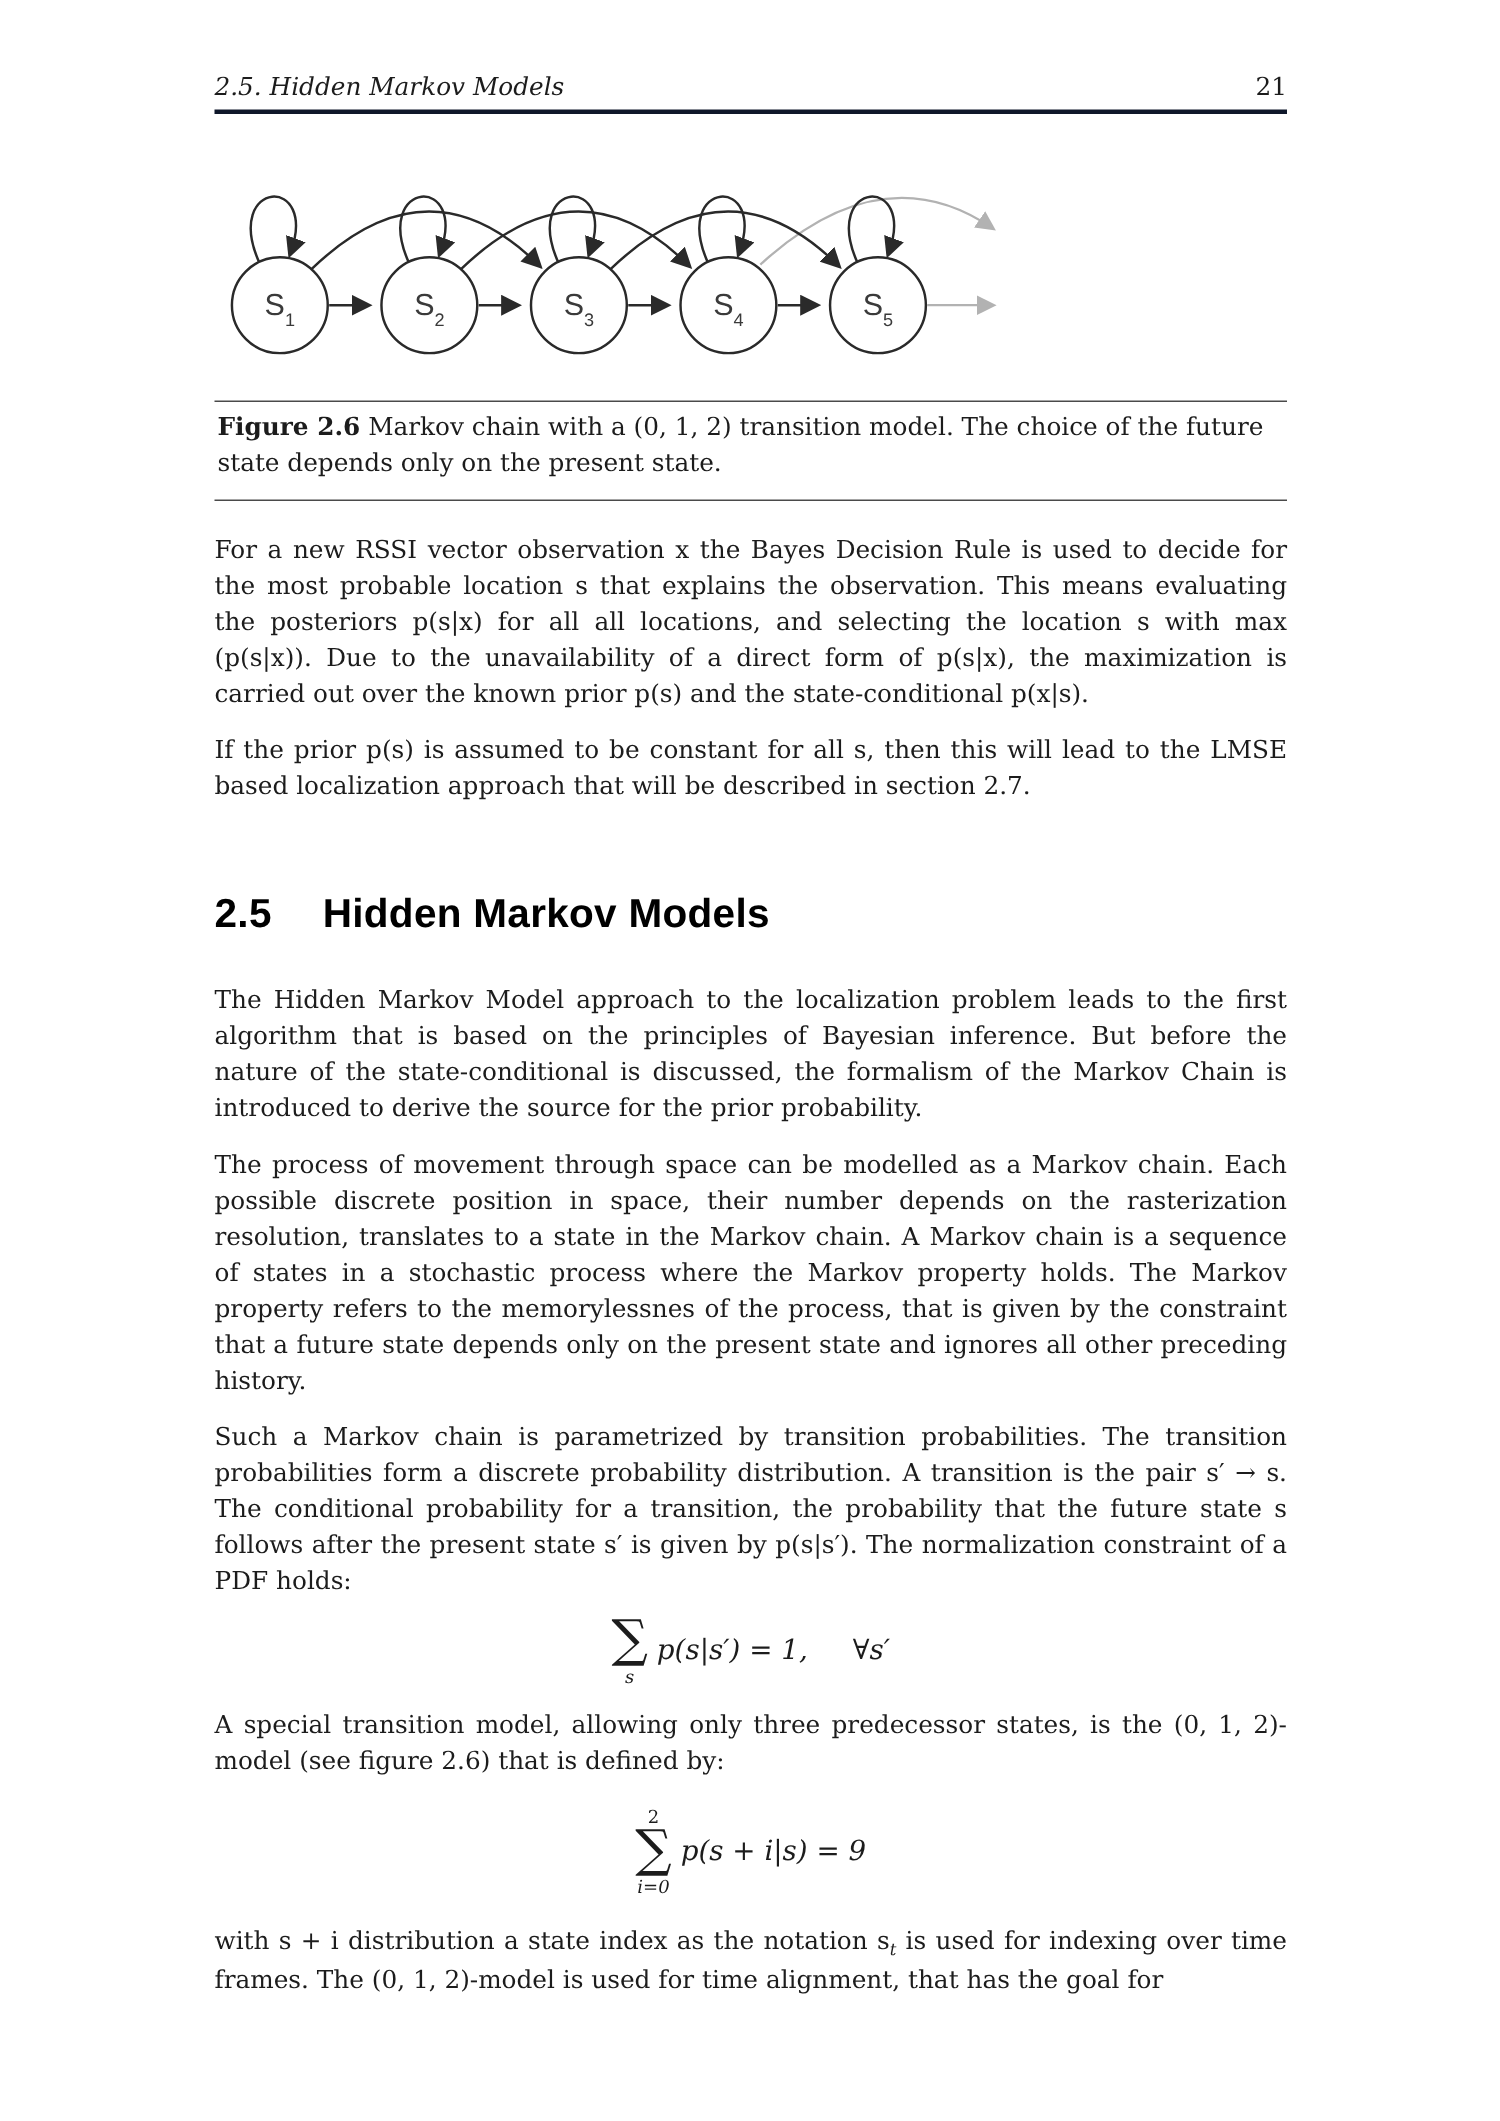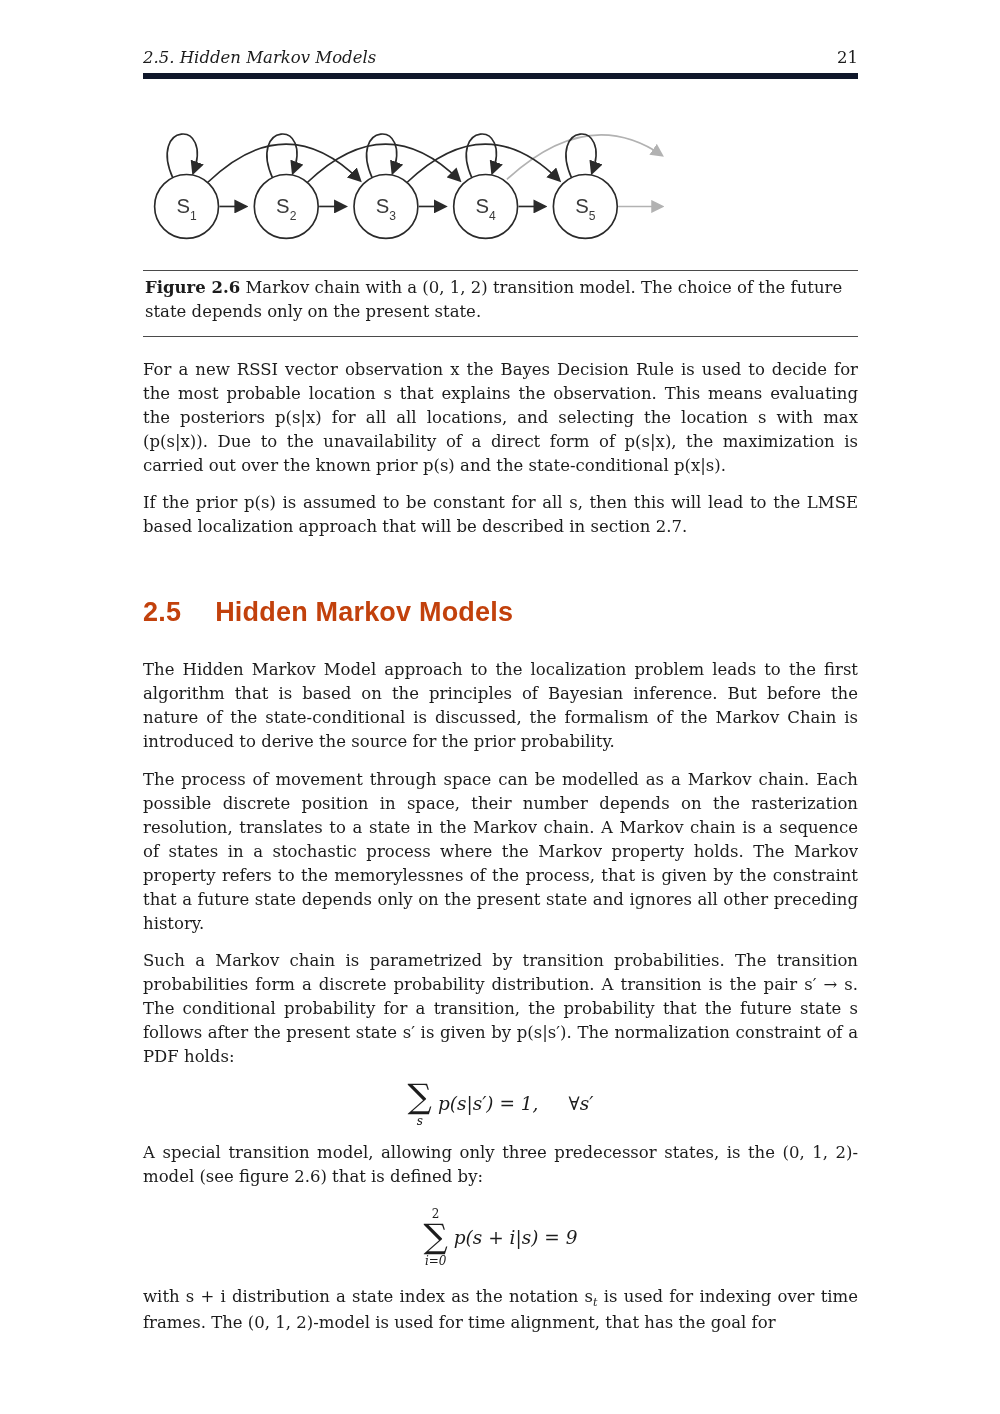--- a/index.html
+++ b/index.html
@@ -14,21 +14,21 @@
   }
   .content { margin: 0 142px 0 143px; }
 
   
   .running-header {
     display: flex;
     justify-content: space-between;
     align-items: flex-end;
     padding-top: 48px;
     padding-bottom: 6px;
-    border-bottom: 6px solid #0f172a;
+    border-bottom: 3px solid #0f172a;
     font-size: 16.5px;
   }
   .running-header .rh-left { font-style: italic; }
   .running-header .rh-page { font-style: normal; }
 
   
   .figure-wrap { text-align: left; margin-top: 20px; }
   .figure-wrap svg { display: inline-block; }
   .state-label { font-family: "Liberation Sans", sans-serif; }
 
@@ -52,21 +52,21 @@
   }
   p.first-after-caption { margin-top: 21px; }
   p.body-par sub { font-size: 11px; font-style: italic; }
 
   
   h2.section-heading {
     font-family: "Liberation Sans", sans-serif;
     font-weight: bold;
     font-size: 27px;
     letter-spacing: 0.2px;
-    color: #c2410c;
+    color: #000000;
     margin: 58px 0 30px 0;
   }
   h2.section-heading .sec-num { margin-right: 34px; }
 
   
   .formula {
     display: flex;
     justify-content: center;
     align-items: center;
     margin: 12px 0 10px 0;

